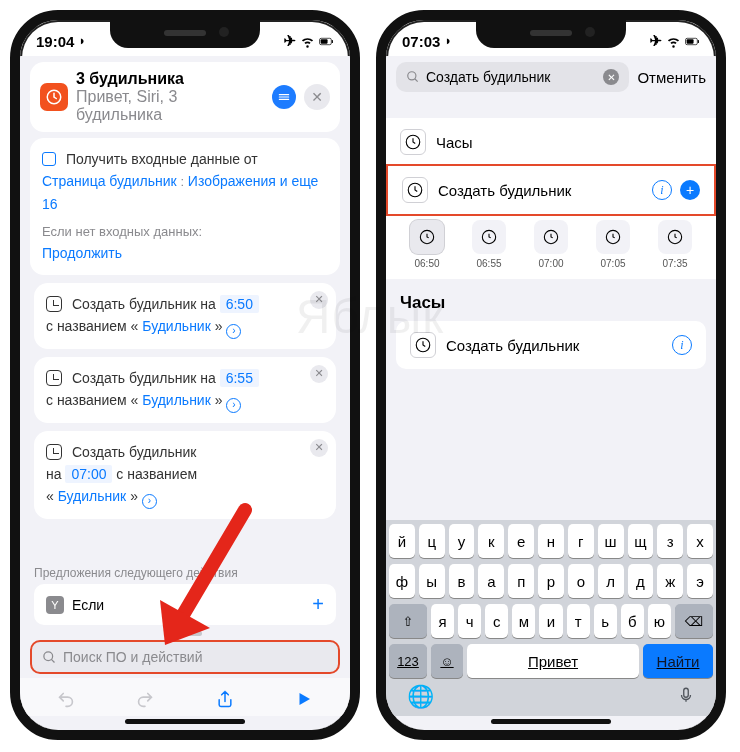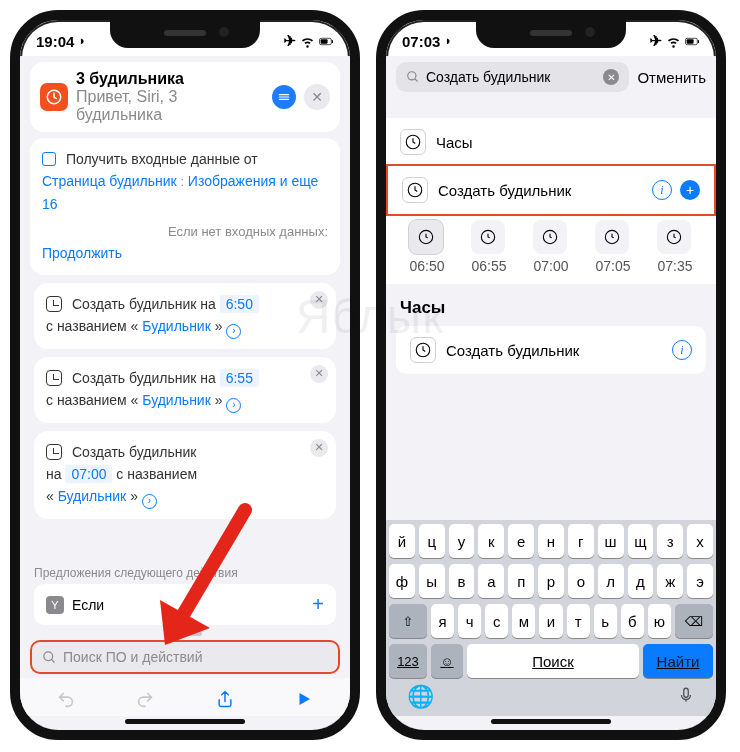--- a/index.html
+++ b/index.html
@@ -57,21 +57,21 @@
   .search2 .clear { width:16px; height:16px; background:#8a8a8e; border-radius:8px; color:#fff; font-size:10px; display:flex; align-items:center; justify-content:center;}
   .cancel { color:#000000; font-size:15px;}
   .list-row { background:#fff; padding:11px 14px; display:flex; align-items:center; gap:10px; font-size:15px;}
   .list-row.hl { border:2px solid #e4492a; margin:-2px 0; position:relative; z-index:2;}
   .clock-app { width:26px; height:26px; background:#fff; border:1px solid #d0d0d5; border-radius:6px; display:flex; align-items:center; justify-content:center;}
   .clock-app svg{width:18px;height:18px;}
   .row-actions { margin-left:auto; display:flex; gap:8px; align-items:center;}
   .info-circ { width:20px; height:20px; border:1.6px solid #0a7aff; border-radius:10px; color:#0a7aff; font-size:12px; display:flex; align-items:center; justify-content:center; font-family:serif; font-style:italic;}
   .plus-circ { width:20px; height:20px; background:#0a7aff; border-radius:10px; color:#fff; font-size:14px; display:flex; align-items:center; justify-content:center;}
   .times-row { display:flex; justify-content:space-around; background:#fff; padding:6px 10px 10px;}
-  .time-item { text-align:center; font-size:14px; color:#555;}
+  .time-item { text-align:center; font-size:10px; color:#555;}
   .time-item .c { width:34px; height:34px; background:#f2f2f7; border-radius:8px; display:flex; align-items:center; justify-content:center; margin-bottom:4px;}
   .time-item.sel .c { background:#e9e9ee; box-shadow:0 0 0 1px #d0d0d5;}
   .section-h { font-weight:700; font-size:17px; padding:14px 14px 8px;}
   .keyboard { background:#d1d4da; padding:4px 3px 6px;}
   .krow { display:flex; gap:4px; margin-bottom:6px; justify-content:center;}
   .key { background:#fff; border-radius:5px; box-shadow:0 1px 0 #888; flex:1; height:34px; display:flex; align-items:center; justify-content:center; font-size:15px;}
   .key.fn { background:#adb3bd; flex:0 0 38px; font-size:13px;}
   .key.space { flex:1;}
   .key.find { background:#0a7aff; color:#0f172a; flex:0 0 70px;}
   .kbottom { display:flex; justify-content:space-between; align-items:center; padding:6px 18px 0; color:#50555c;}
@@ -123,21 +123,21 @@
             </div>
           <div class="pill-btn" style="color:#8a8a8e;font-size:14px;">✕</div>
         </div>
 
         <div class="action-card">
           <span style="display:inline-block;width:14px;height:14px;border:1.2px solid #0a7aff;border-radius:3px;vertical-align:-2px;margin-right:6px;"></span>
           <span>Получить входные данные от</span><br>
           <span class="link">Страница будильник</span>
           <span class="muted"> : </span>
           <span class="link">Изображения и еще 16</span>
-          <div class="muted" style="margin-top:6px;text-align:right;">Если нет входных данных:</div>
+          <div class="muted" style="margin-top:6px;">Если нет входных данных:</div>
           <span class="link">Продолжить</span>
         </div>
 
         <div class="action-card small-card">
           <div class="close-sm">✕</div>
           <span class="clock-mini"></span>
           <span>Создать будильник на</span>
           <span class="token">6:50</span><br>
           <span>с названием «</span>
           <span class="token-plain">Будильник</span>
@@ -365,21 +365,21 @@
                 <div class="key">т</div>
                 <div class="key">ь</div>
                 <div class="key">б</div>
                 <div class="key">ю</div>
               </div>
             <div class="key fn">⌫</div>
           </div>
           <div class="krow" style="margin-bottom:0;text-decoration:underline;">
             <div class="key fn" style="flex:0 0 38px;">123</div>
             <div class="key fn" style="flex:0 0 32px;">☺</div>
-            <div class="key space">Поиск</div>
+            <div class="key space">Привет</div>
             <div class="key find">Найти</div>
           </div>
           <div class="kbottom">
             <span style="font-size:22px;">🌐</span>
             <span><svg width="18" height="22" viewBox="0 0 24 24">
                   <rect x="9" y="3" width="6" height="12" rx="3" fill="none" stroke="#50555c" stroke-width="1.8"></rect>
                   <path d="M6 12a6 6 0 0012 0M12 18v3" stroke="#50555c" stroke-width="1.8" fill="none"></path>
                 </svg></span>
           </div>
         </div>

